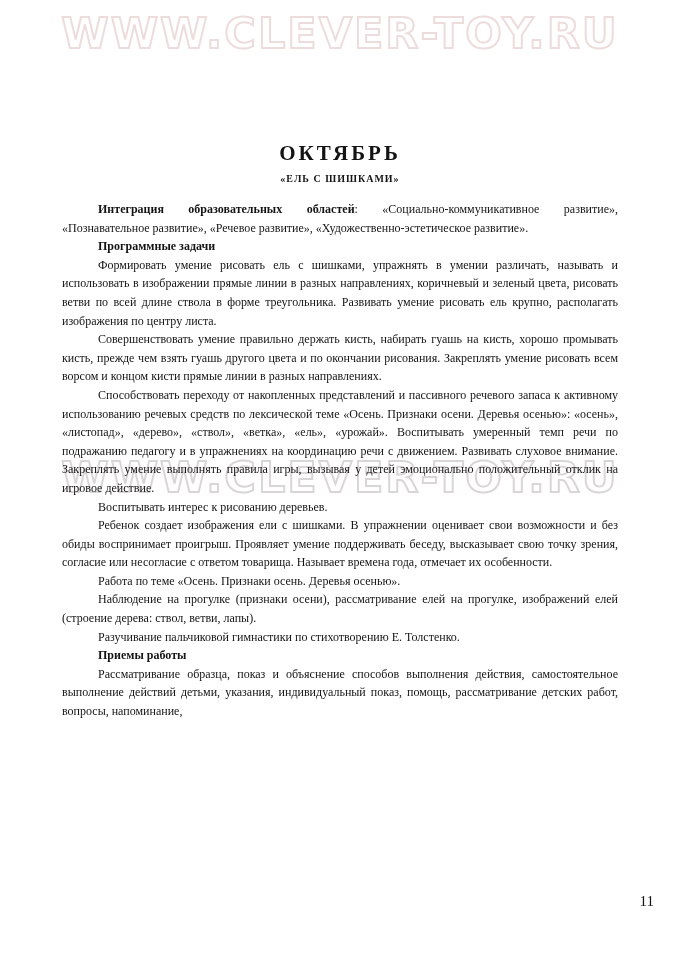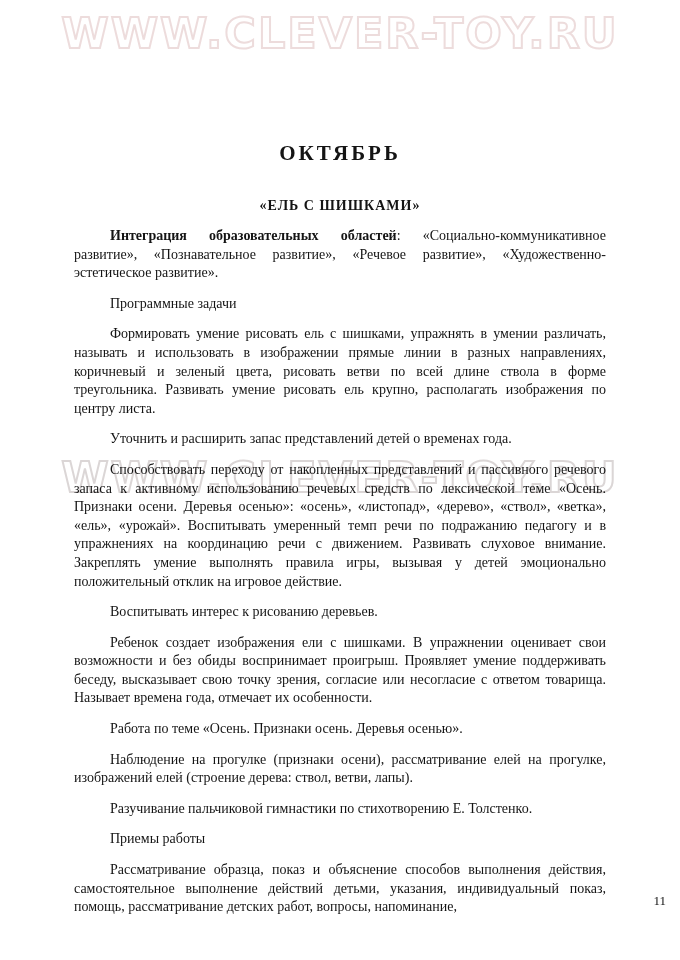--- a/index.html
+++ b/index.html
@@ -41,55 +41,55 @@
     -webkit-text-stroke: 2px rgba(164, 152, 152, 0.40);
   }
   .content {
     position: absolute;
     left: 62px;
     top: 142px;
     width: 556px;
     z-index: 2;
   }
   h1.doc-title {
-    margin: 0 0 34px 0;
+    margin: 0 0 7px 0;
     font-size: 21px;
     line-height: 22px;
     font-weight: bold;
     text-align: center;
     letter-spacing: 3px;
   }
   h2.lesson-title {
     margin: 0 0 14px 0;
-    font-size: 14px;
+    font-size: 10px;
     line-height: 15px;
     font-weight: bold;
     text-align: center;
     letter-spacing: 1px;
   }
   .para {
-    margin: 12px;
-    font-size: 14px;
+    margin: 0;
+    font-size: 12px;
     line-height: 18.6px;
     text-indent: 36px;
     text-align: justify;
     hyphens: auto;
   }
   .para.heading {
-    font-weight: normal;
+    font-weight: bold;
     text-align: left;
   }
   .para .lead {
     font-weight: bold;
   }
   .page-number {
     position: absolute;
-    right: 50px;
+    right: 62px;
     top: 893px;
-    font-size: 13px;
+    font-size: 15px;
     line-height: 16px;
     z-index: 2;
   }
 </style>
 </head>
 <body>
 
 <div class="page">
 
   <div class="watermark watermark-top">WWW.CLEVER-TOY.RU</div>
@@ -101,22 +101,22 @@
     <h1 class="doc-title">ОКТЯБРЬ</h1>
 
     <h2 class="lesson-title">«ЕЛЬ С ШИШКАМИ»</h2>
 
     <p class="para"><span class="lead">Интеграция образовательных областей</span><span>: «Социально-коммуникативное развитие», «Познавательное развитие», «Речевое развитие», «Художественно-эстетическое развитие».</span></p>
 
     <p class="para heading">Программные задачи</p>
 
     <p class="para">Формировать умение рисовать ель с шишками, упражнять в умении различать, называть и использовать в изображении прямые линии в разных направлениях, коричневый и зеленый цвета, рисовать ветви по всей длине ствола в форме треугольника. Развивать умение рисовать ель крупно, располагать изображения по центру листа.</p>
 
+    <p class="para">Совершенствовать умение правильно держать кисть, набирать гуашь на кисть, хорошо промывать кисть, прежде чем взять гуашь другого цвета и по окончании рисования. Закреплять умение рисовать всем ворсом и концом кисти прямые линии в разных направлениях.</p>
 
-    <p class="para">Уточнить и расширить запас представлений детей о временах года.</p>
 
     <p class="para">Способствовать переходу от накопленных представлений и пассивного речевого запаса к активному использованию речевых средств по лексической теме «Осень. Признаки осени. Деревья осенью»: «осень», «листопад», «дерево», «ствол», «ветка», «ель», «урожай». Воспитывать умеренный темп речи по подражанию педагогу и в упражнениях на координацию речи с движением. Развивать слуховое внимание. Закреплять умение выполнять правила игры, вызывая у детей эмоционально положительный отклик на игровое действие.</p>
 
     <p class="para">Воспитывать интерес к рисованию деревьев.</p>
 
 
     <p class="para">Ребенок создает изображения ели с шишками. В упражнении оценивает свои возможности и без обиды воспринимает проигрыш. Проявляет умение поддерживать беседу, высказывает свою точку зрения, согласие или несогласие с ответом товарища. Называет времена года, отмечает их особенности.</p>
 
 
     <p class="para">Работа по теме «Осень. Признаки осень. Деревья осенью».</p>

